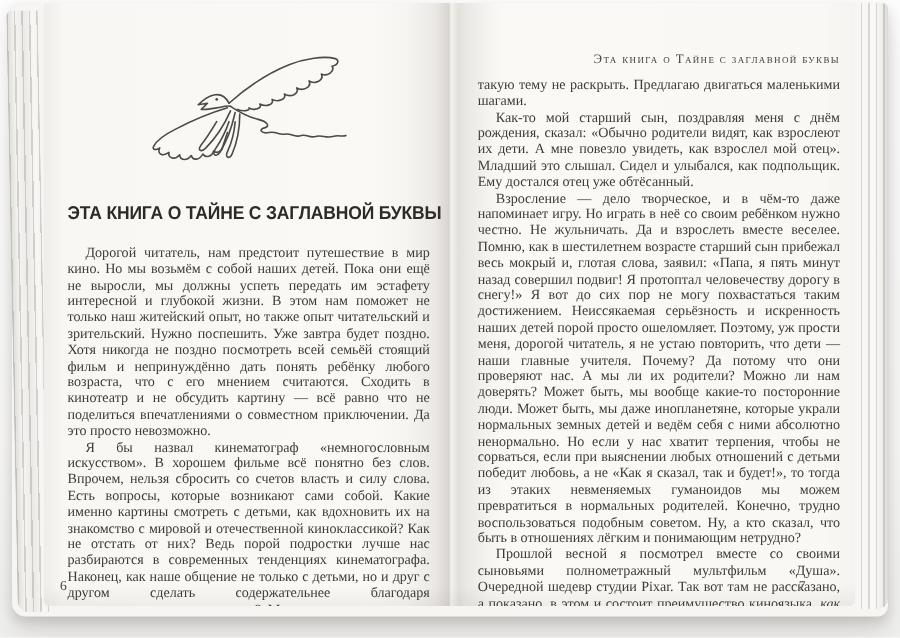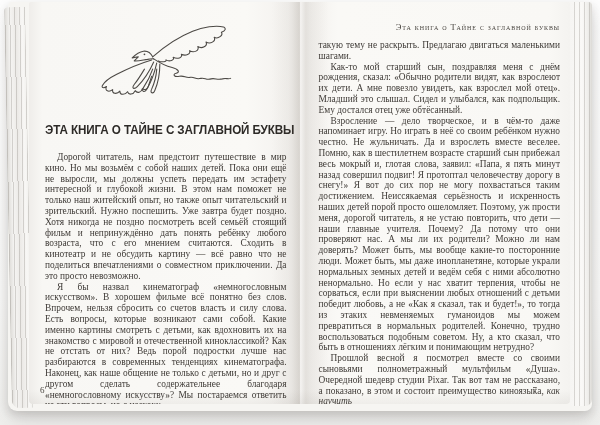--- a/index.html
+++ b/index.html
@@ -49,21 +49,21 @@
     transform:translateX(-50%); pointer-events:none;
     background:linear-gradient(90deg, rgba(100,92,80,0) 0%, rgba(100,92,80,.05) 30%,
                rgba(95,87,76,.14) 49%, rgba(255,255,255,.5) 51%, rgba(100,92,80,.08) 60%,
                rgba(100,92,80,0) 100%);
   }
   .bottom-shade {
     position:absolute; left:0; right:0; bottom:0; height:14px; pointer-events:none;
     background:linear-gradient(180deg, rgba(90,82,72,0), rgba(90,82,72,.07));
   }
 
-  .page-inner { position:absolute; top:0; bottom:0; }
+  .page-inner { position:absolute; top:12px; bottom:0; }
   .page.left  .page-inner { left:16px;  right:13px; }
   .page.right .page-inner { left:19px;  right:10px; }
 
   .illustration { margin-top:20px; height:84px; display:flex; justify-content:center; align-items:center; }
   .illustration svg { width:132px; height:80px; }
 
   .chapter-heading {
     margin-top:17px;
     font-family:"Liberation Sans", sans-serif;
     font-weight:bold; font-size:12.4px; letter-spacing:-.1px;

